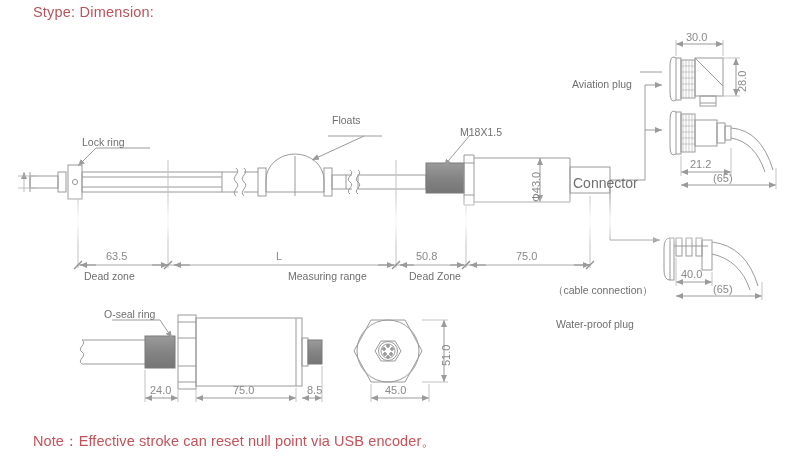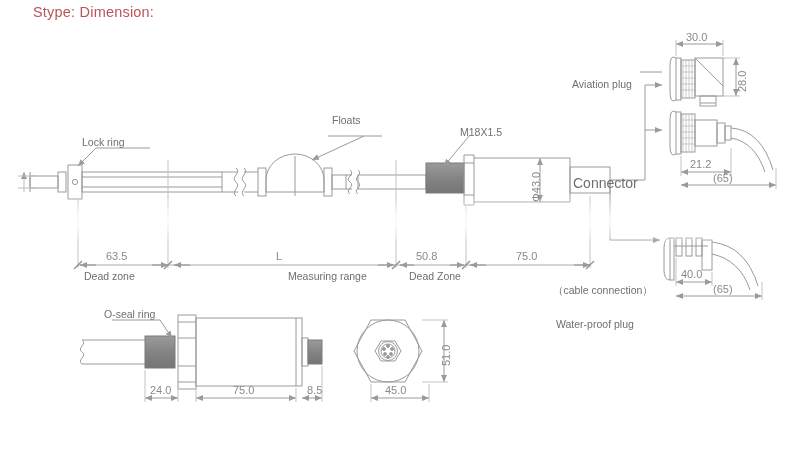--- a/index.html
+++ b/index.html
@@ -350,14 +350,15 @@
   <div class="dim" style="left:713px;top:283px;">(65)</div>
 
   <div class="lbl" style="left:104px;top:308px;">O-seal ring</div>
   <div class="dim" style="left:150px;top:384px;">24.0</div>
   <div class="dim" style="left:233px;top:384px;">75.0</div>
   <div class="dim" style="left:301px;top:384px;margin-left:6px;">8.5</div>
 
   <div class="dim" style="left:385px;top:384px;">45.0</div>
   <div class="dimv" style="left:440px;top:366px;">51.0</div>
 
+  <div class="note">Note：Effective stroke can reset null point via USB encoder。</div>
 
 </div>
 
 </body></html>

